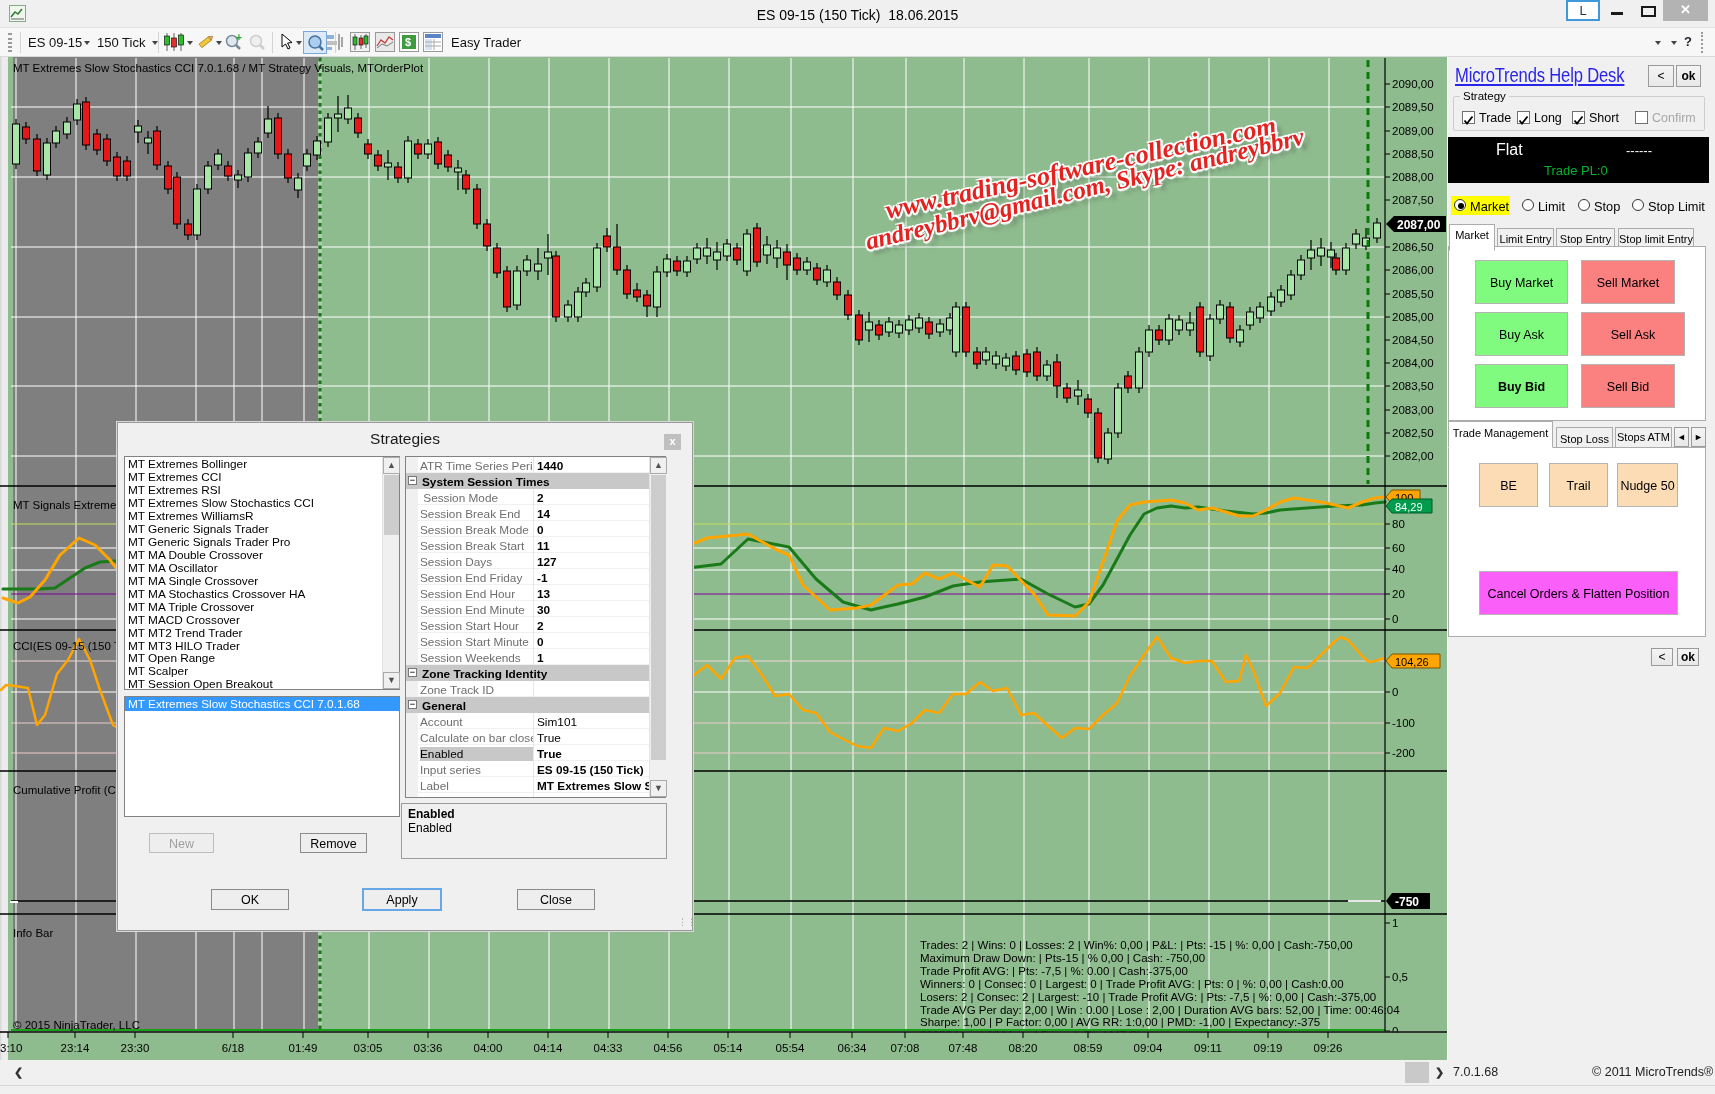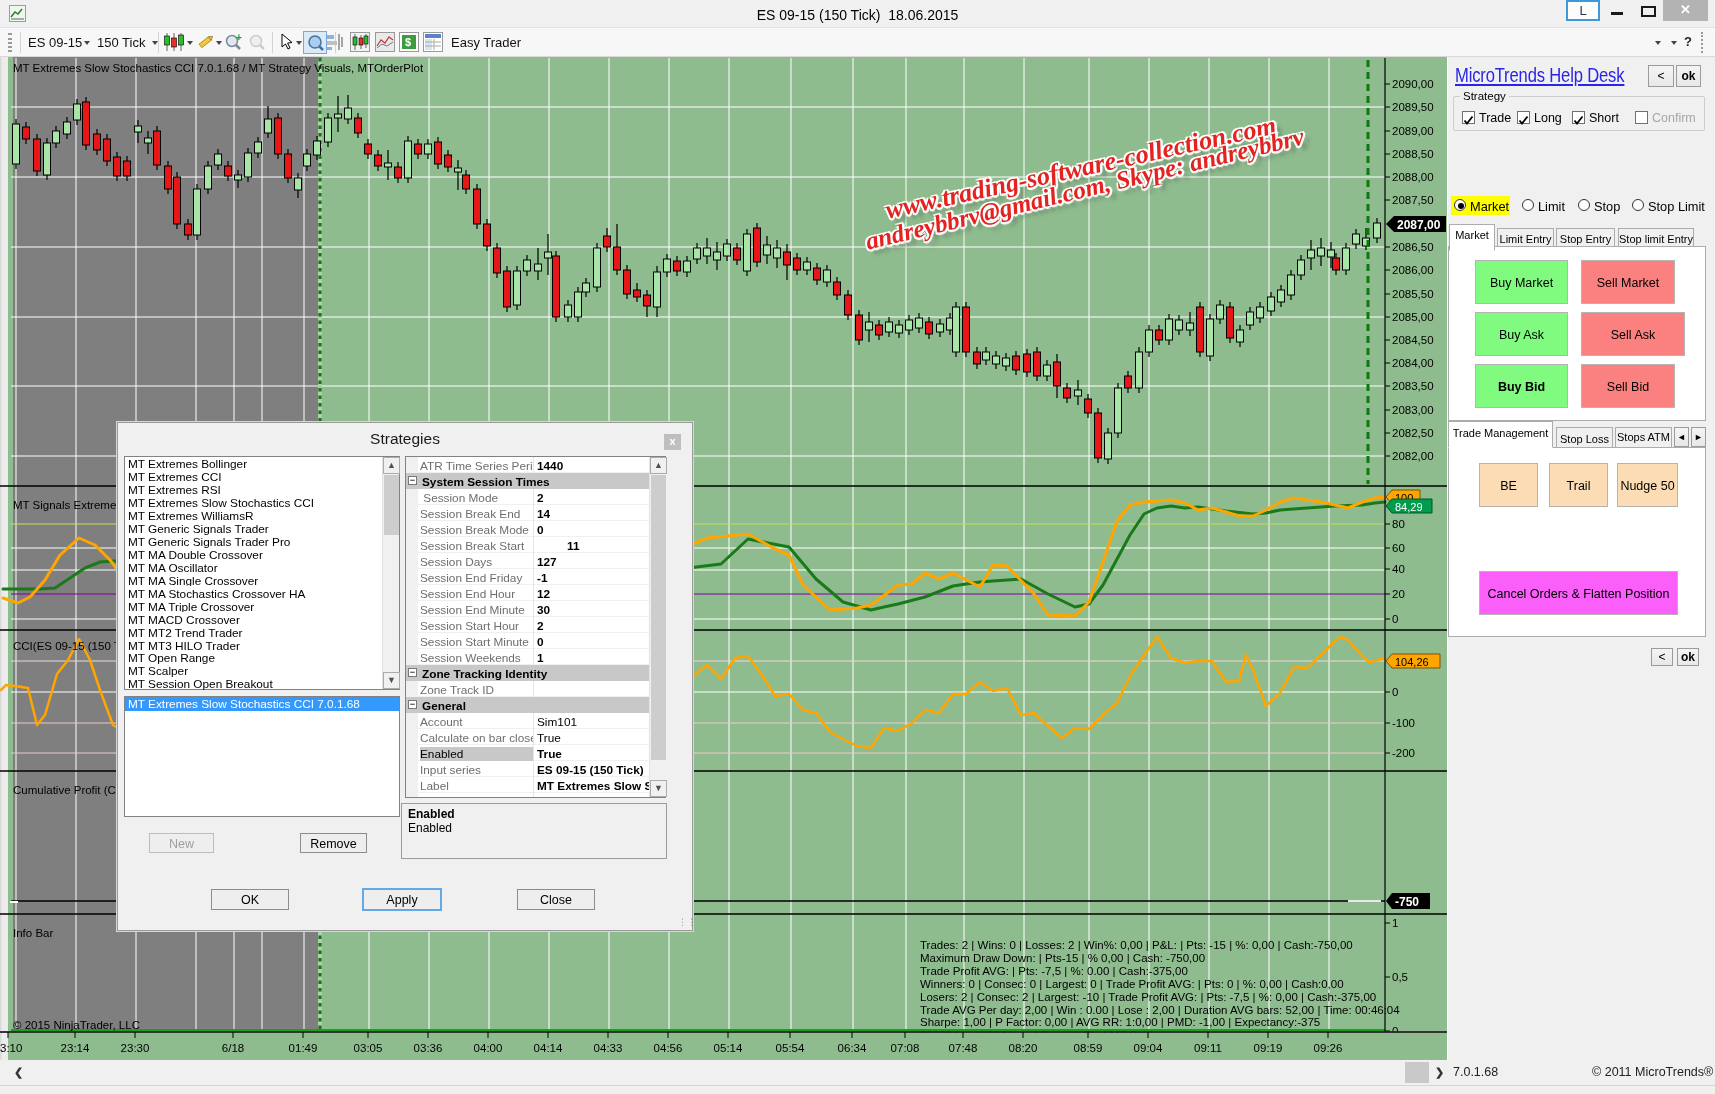--- a/index.html
+++ b/index.html
@@ -510,20 +510,25 @@
     <div class="abs cb" style="left:69px;top:54px;"><svg width="11" height="11">
         <polyline points="1.5,5.5 4,8.5 9.5,1.5" fill="none" stroke="#000" stroke-width="1.8"></polyline>
       </svg></div>
     <span class="abs cblabel" style="left:86px;top:54px;color:#000;">Long</span>
     <div class="abs cb" style="left:124px;top:54px;"><svg width="11" height="11">
         <polyline points="1.5,5.5 4,8.5 9.5,1.5" fill="none" stroke="#000" stroke-width="1.8"></polyline>
       </svg></div>
     <span class="abs cblabel" style="left:141px;top:54px;color:#000;">Short</span>
     <div class="abs cb" style="left:187px;top:54px;"></div>
     <span class="abs cblabel" style="left:204px;top:54px;color:#a7a7a7;">Confirm</span>
+    <div class="abs" id="blackbox">
+      <span class="abs" style="left:48px;top:4px;font-size:16px;color:#fff;">Flat</span>
+      <span class="abs" style="left:178px;top:6px;font-size:13px;color:#fff;">------</span>
+      <span class="abs" style="left:96px;top:26px;font-size:13px;color:#00b32c;">Trade PL:0</span>
+    </div>
     <div class="abs" style="left:3px;top:139px;width:59px;height:19px;background:#ffff00;"></div>
     <div class="abs radio" style="left:6px;top:142px;">
       <div style="position:absolute;left:2.5px;top:2.5px;width:6px;height:6px;border-radius:50%;background:#000;"></div>
     </div>
     <span class="abs" style="left:22px;top:142px;font-size:12.8px;">Market</span>
     <div class="abs radio" style="left:74px;top:142px;"></div>
     <span class="abs" style="left:90px;top:142px;font-size:12.8px;">Limit</span>
     <div class="abs radio" style="left:130px;top:142px;"></div>
     <span class="abs" style="left:146px;top:142px;font-size:12.8px;">Stop</span>
     <div class="abs radio" style="left:184px;top:142px;"></div>
@@ -615,39 +620,39 @@
       <div class="prow">
         <div class="ind"></div>
         <div class="vline"></div>
         <div class="lab" style="">Session Break Mode</div>
         <div class="val" style="font-weight:bold;">0</div>
       </div>
       <div class="prow">
         <div class="ind"></div>
         <div class="vline"></div>
         <div class="lab" style="">Session Break Start</div>
-        <div class="val" style="font-weight:bold;margin-left:30px;">11</div>
+        <div class="val" style="font-weight:bold;">11</div>
       </div>
       <div class="prow">
         <div class="ind"></div>
         <div class="vline"></div>
         <div class="lab" style="">Session Days</div>
         <div class="val" style="font-weight:bold;">127</div>
       </div>
       <div class="prow">
         <div class="ind"></div>
         <div class="vline"></div>
         <div class="lab" style="">Session End Friday</div>
         <div class="val" style="font-weight:bold;">-1</div>
       </div>
       <div class="prow">
         <div class="ind"></div>
         <div class="vline"></div>
         <div class="lab" style="">Session End Hour</div>
-        <div class="val" style="font-weight:bold;">12</div>
+        <div class="val" style="font-weight:bold;">13</div>
       </div>
       <div class="prow">
         <div class="ind"></div>
         <div class="vline"></div>
         <div class="lab" style="">Session End Minute</div>
         <div class="val" style="font-weight:bold;">30</div>
       </div>
       <div class="prow">
         <div class="ind"></div>
         <div class="vline"></div>

